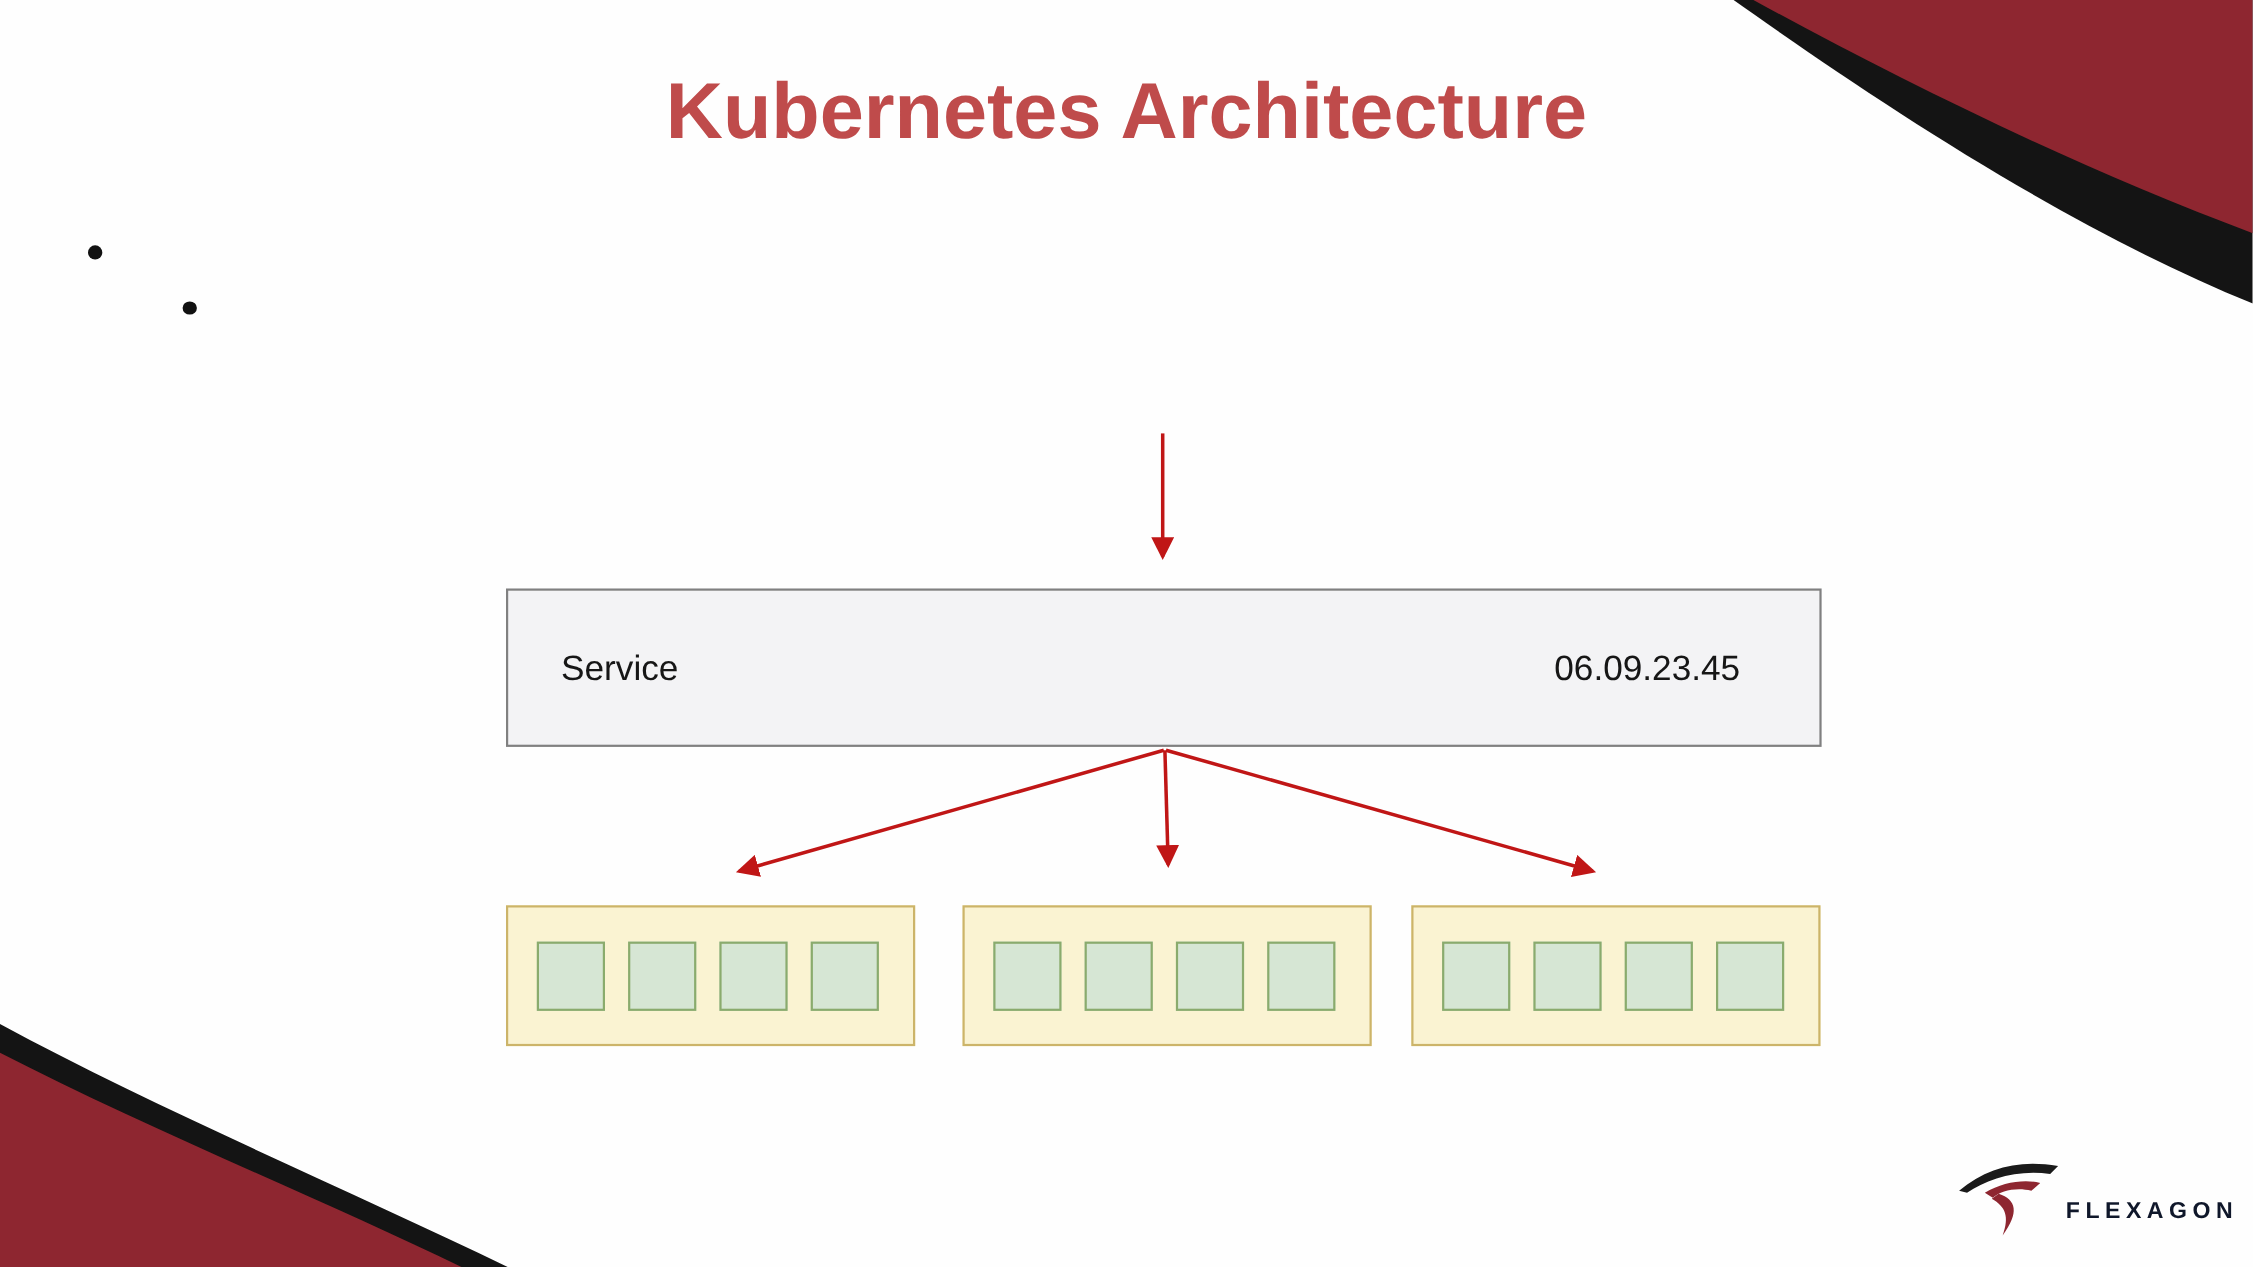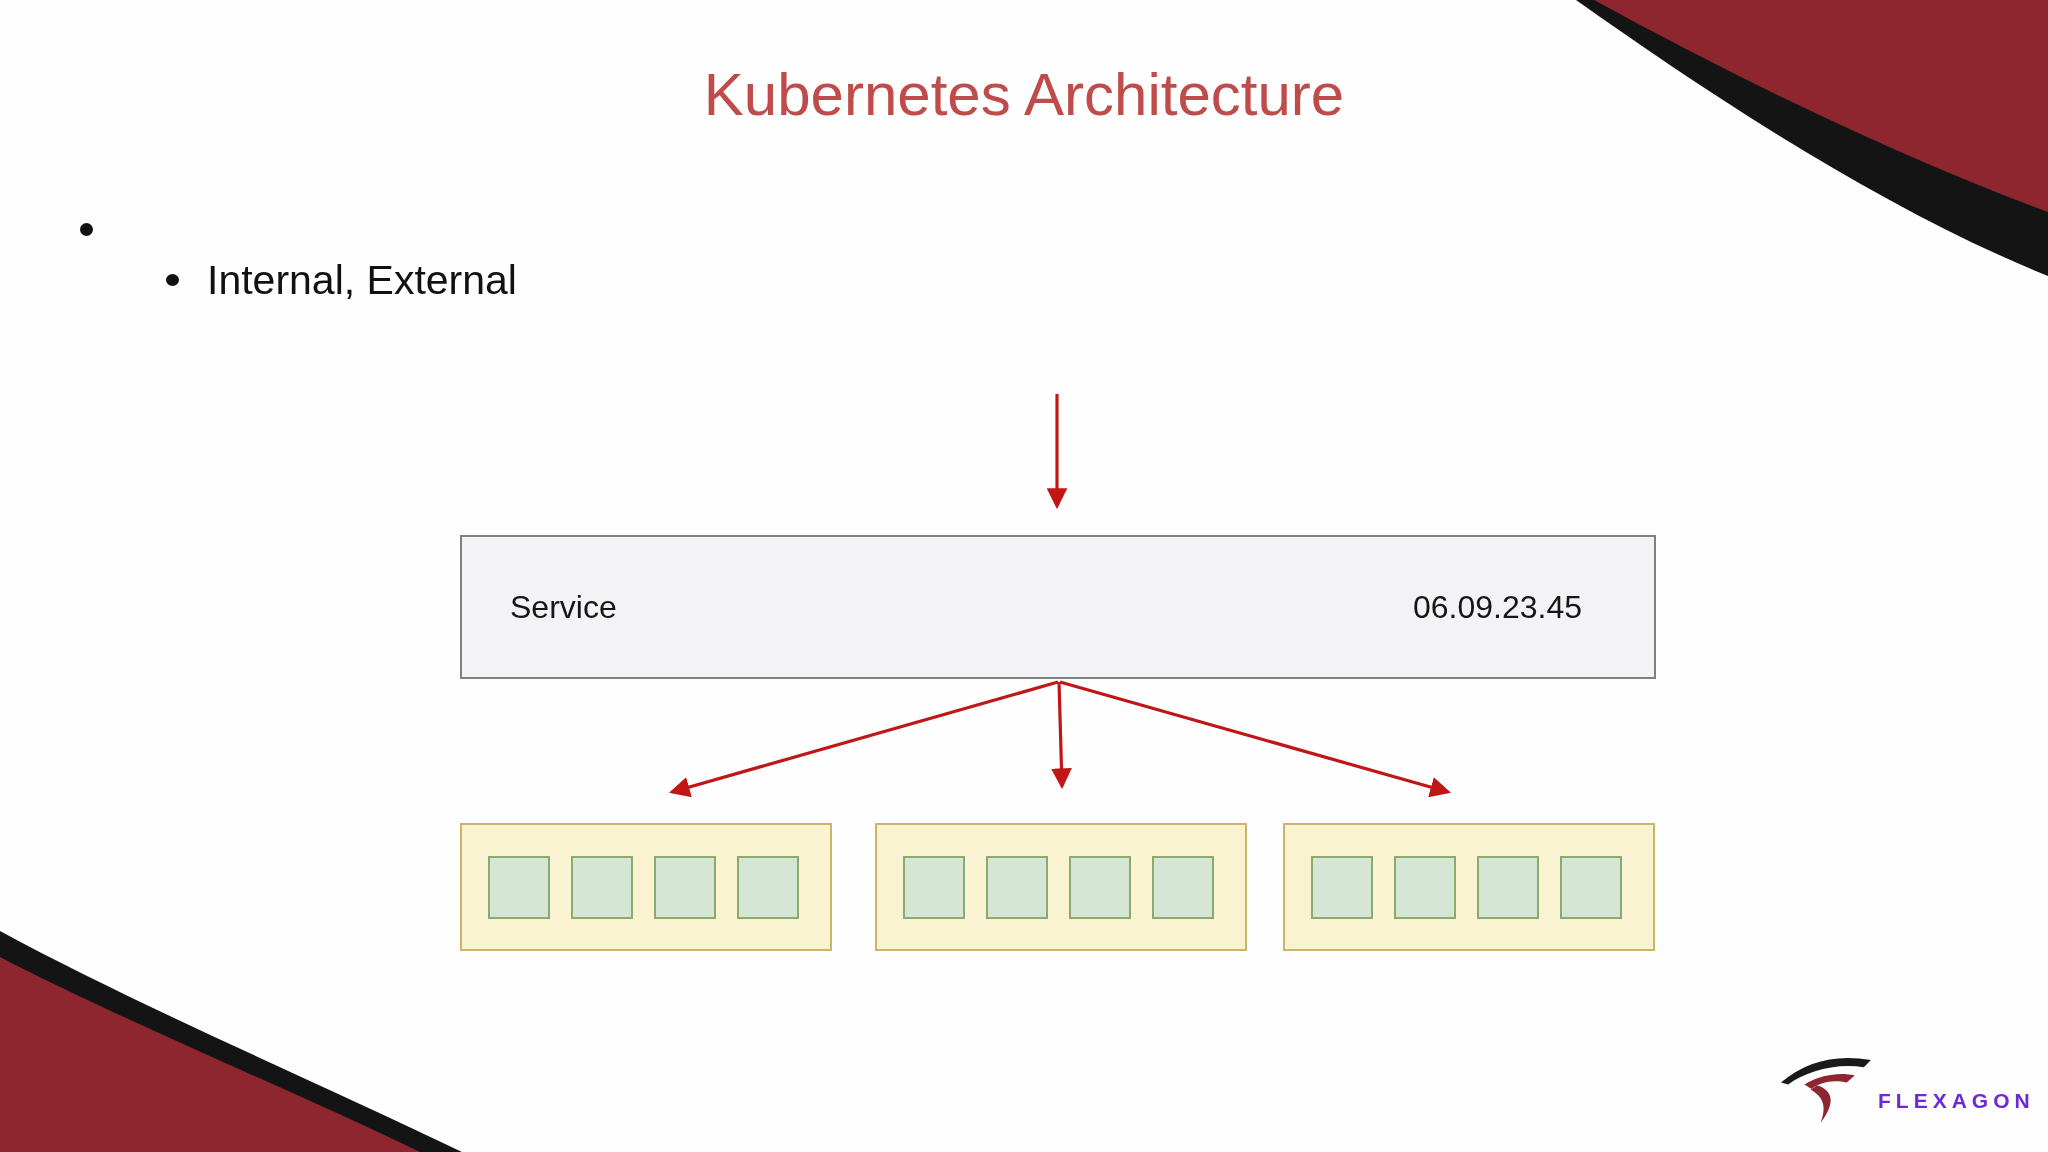--- a/index.html
+++ b/index.html
@@ -14,21 +14,21 @@
   .overlay{position:absolute;left:0;top:0;pointer-events:none;}
 
   
   .corner-black{fill:var(--corner-black,#141414);}
   .corner-red{fill:var(--corner-red,#8e2630);}
 
   
   .title{
     position:absolute;left:0;top:62px;width:100%;
     text-align:center;
-    font-size:60px;font-weight:normal;line-height:1.1;
+    font-size:72px;font-weight:bold;line-height:1.1;
     color:var(--title,#bf4b4b);
     letter-spacing:0px;
   }
 
   
   .bullets{position:absolute;left:80px;top:204px;width:1560px;color:#111;}
   .bullet-row{display:flex;align-items:flex-start;}
   .dot{
     width:13px;height:13px;border-radius:50%;background:#111;
     margin-top:19px;flex:0 0 13px;
@@ -73,21 +73,21 @@
     box-sizing:border-box;
     margin-right:21px;
   }
 
   
   .logo{
     position:absolute;left:1780px;top:1052px;
     display:flex;align-items:center;
   }
   .logo-text{
-    font-size:21px;font-weight:bold;color:#6d28d9;
+    font-size:21px;font-weight:bold;color:#0f172a;
     letter-spacing:5px;margin-left:6px;margin-top:26px;
   }
 </style>
 </head>
 <body>
 
 <div class="slide">
 
   <svg class="overlay" width="2048" height="1152" viewBox="0 0 2048 1152">
     <path class="corner-black" d="M1576,0 L2048,0 L2048,276 C1880,208 1706,92 1576,0 Z"></path>
@@ -97,21 +97,20 @@
   </svg>
 
   <div class="title">Kubernetes Architecture</div>
 
   <div class="bullets">
     <div class="bullet-row bullet-main">
       <span class="dot"></span>
     </div>
     <div class="bullet-row bullet-sub">
       <span class="dot"></span>
-      <div class="bullet-text">Internal, External</div>
     </div>
   </div>
 
   <svg class="overlay" width="2048" height="1152" viewBox="0 0 2048 1152">
     <defs>
       <marker id="ah" viewBox="0 0 10 10" refX="8.5" refY="5" markerWidth="6.5" markerHeight="6.5" orient="auto-start-reverse">
         <path class="arrow-head" d="M0,0 L10,5 L0,10 Z"></path>
       </marker>
     </defs>
     <path class="arrow-line" marker-end="url(#ah)" d="M1057,394 L1057,506"></path>

